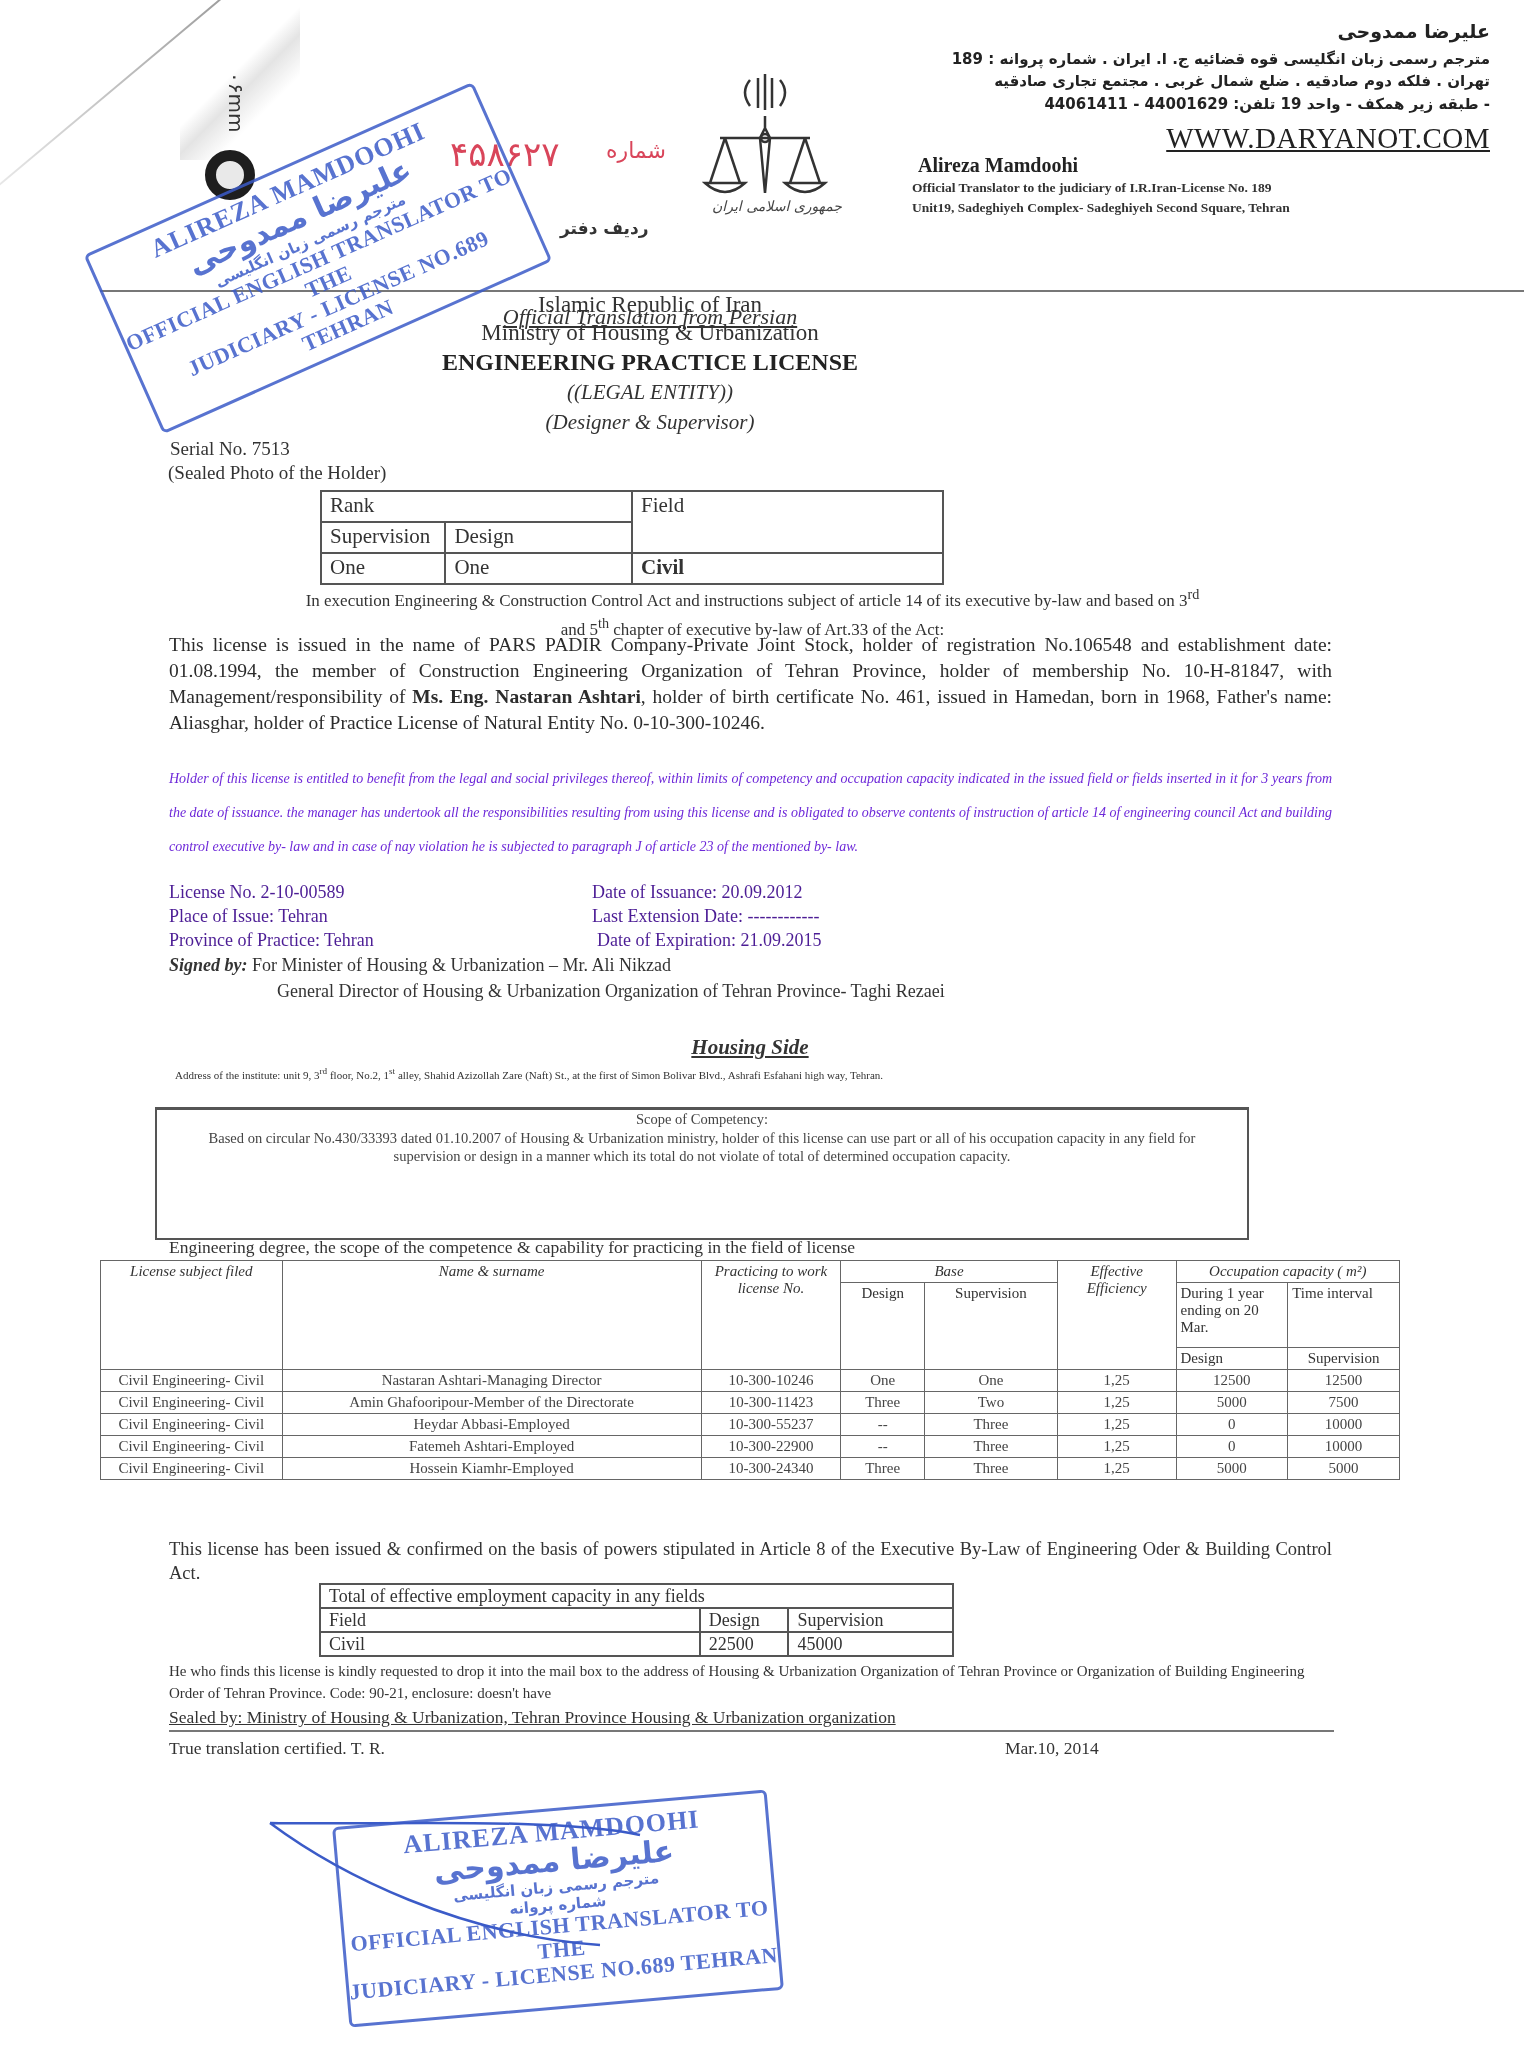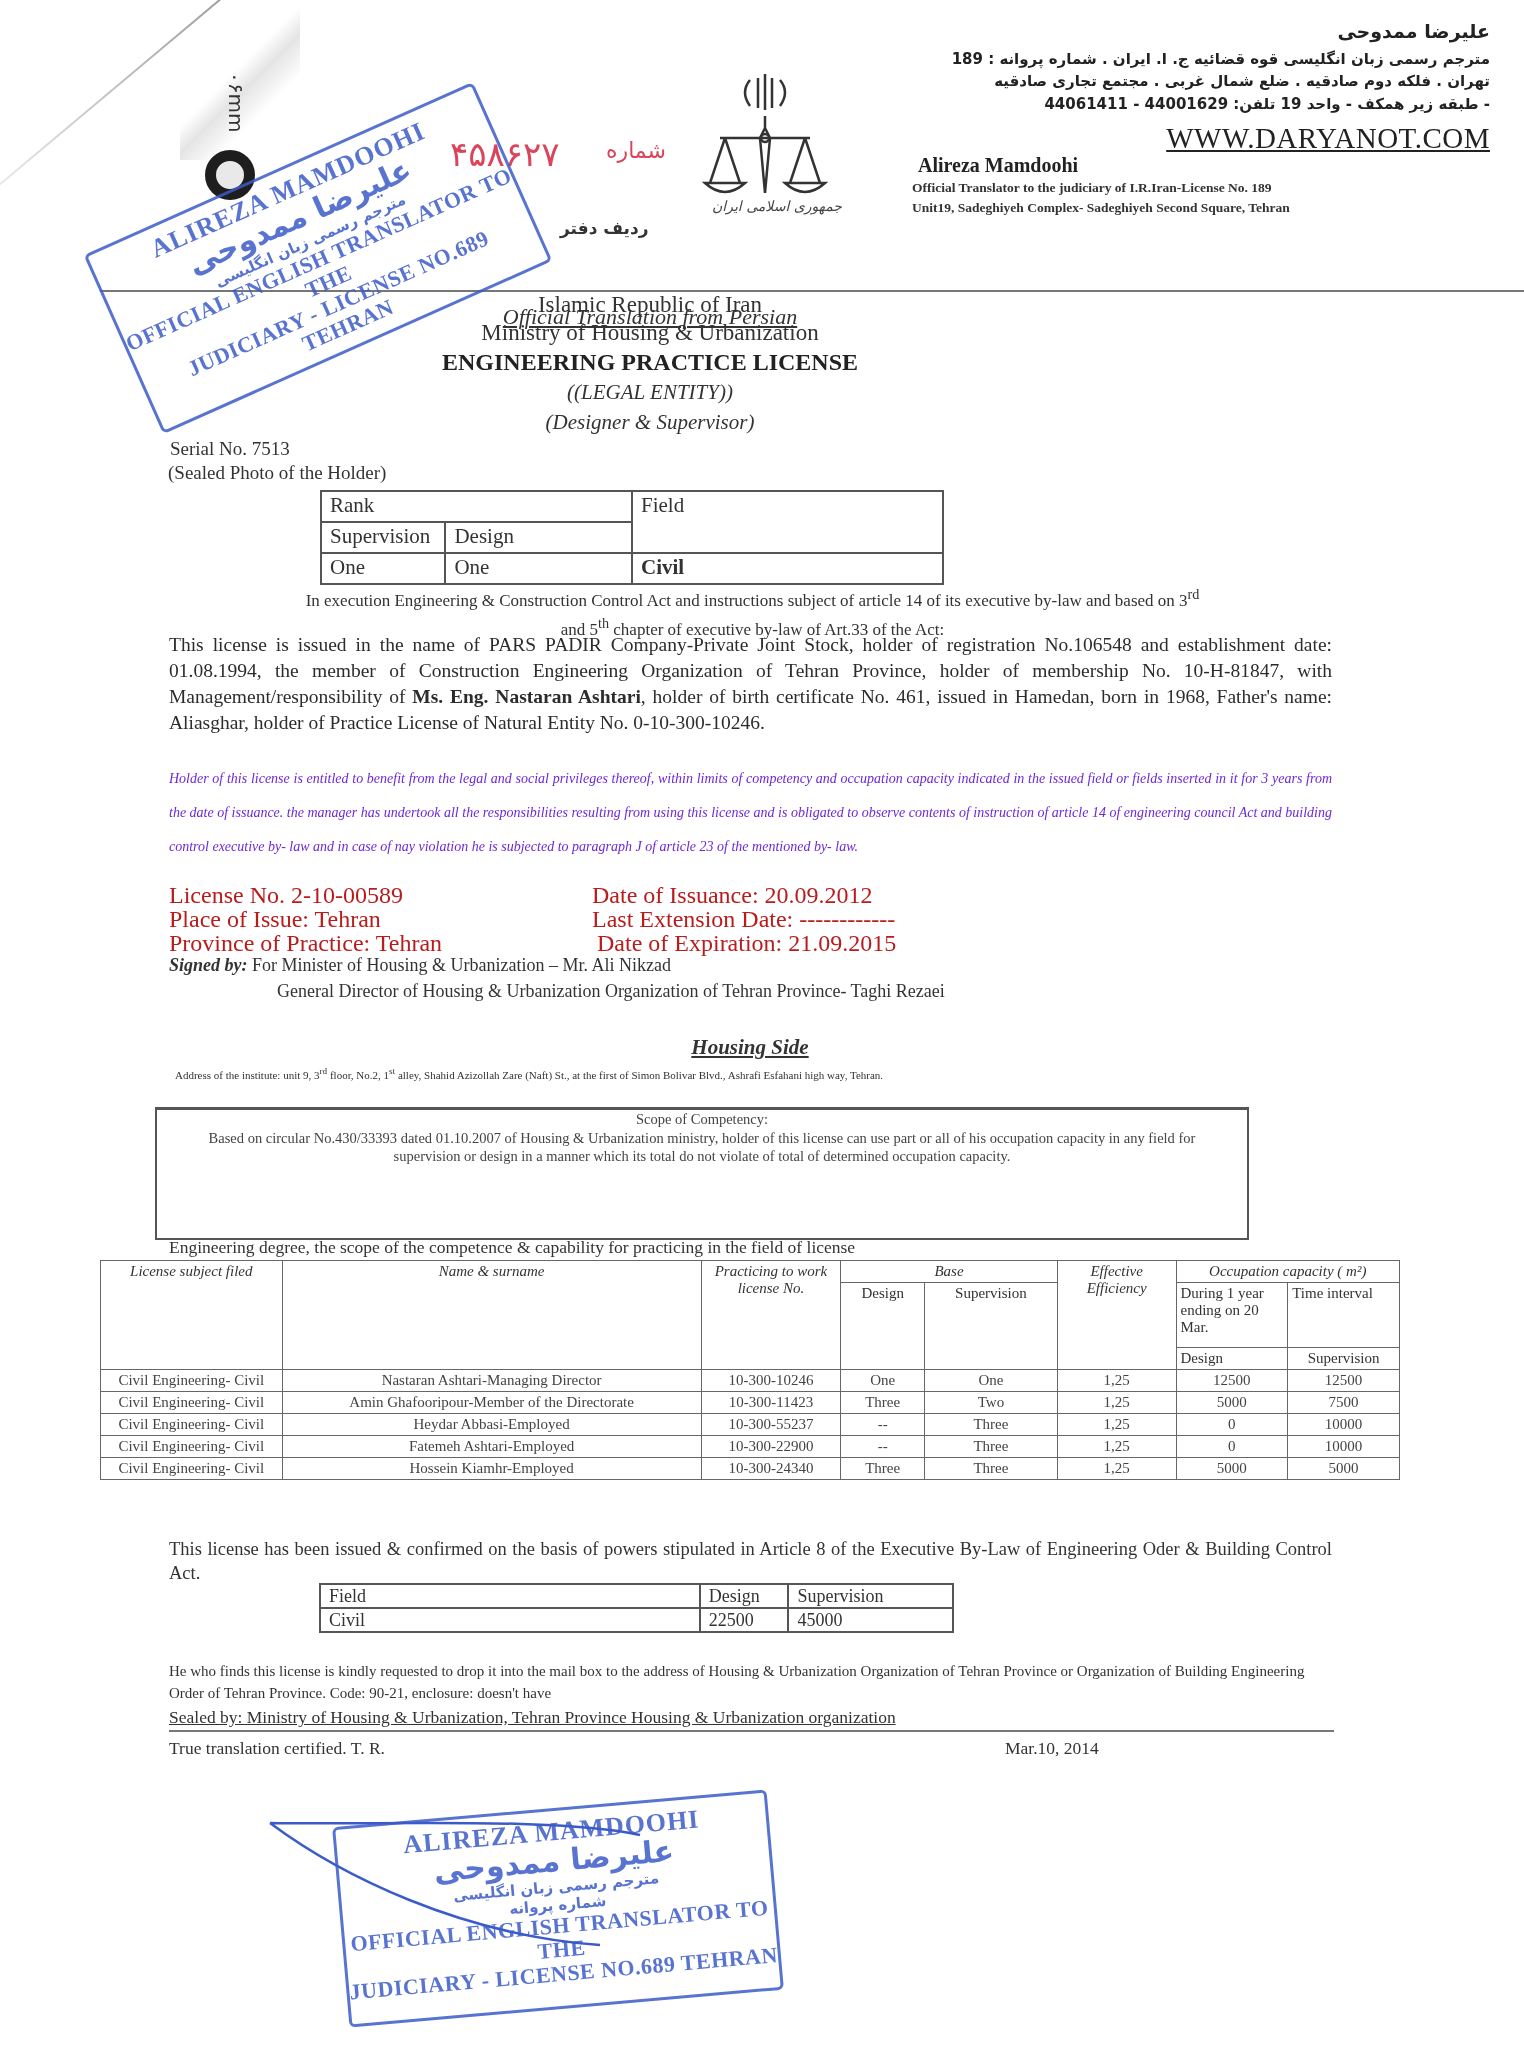--- a/index.html
+++ b/index.html
@@ -36,21 +36,21 @@
   table { border-collapse:collapse; }
   #rank-table { left:320px; top:490px; width:624px; font-size:21px; color:#333; }
   #rank-table td { border:2px solid #555; padding:1px 8px; height:27px; vertical-align:top; }
   .bold { font-weight:bold; }
   
   .intro { left:175px; width:1155px; text-align:center; font-size:17px; color:#333; line-height:22px; }
   #intro { top:583px; }
   .para { left:169px; width:1163px; font-size:19.5px; text-align:justify; line-height:26px; color:#2c2c2c; }
   #para1 { top:632px; }
   #para2 { top:762px; font-style:italic; font-size:14px; line-height:34px; color:#6d28d9; }
-  .kv { font-size:24px; color:#b91c1c; }
+  .kv { font-size:18px; color:#4c1d95; }
   #lic-no { left:169px; top:882px; } #doi { left:592px; top:882px; }
   #poi { left:169px; top:906px; } #led { left:592px; top:906px; }
   #pop { left:169px; top:930px; } #doe { left:597px; top:930px; }
   #signed { left:169px; top:955px; font-size:18px; color:#333; }
   #signed b { font-style:italic; }
   #signed2 { left:277px; top:981px; font-size:18px; color:#333; }
   
   #reverse-title { left:0; width:1500px; text-align:center; top:1035px; font-size:21px; font-weight:bold; font-style:italic; text-decoration:underline; color:#333; }
   #address { left:175px; top:1059px; width:1170px; font-size:11px; line-height:24px; color:#333; }
   #scope-box { left:155px; top:1107px; width:1090px; height:128px; border:2px solid #555; border-top-width:3px; font-size:14.5px; color:#444; text-align:center; line-height:18.5px; }
@@ -245,20 +245,23 @@
         <td>5000</td>
         <td>5000</td>
       </tr>
     </tbody>
 </table>
 
 <div class="abs" id="issued-para">This license has been issued &amp; confirmed on the basis of powers stipulated in Article 8 of the Executive By-Law of Engineering Oder &amp; Building Control Act.</div>
 
 <table class="abs" id="total-table">
   <tbody>
+      <tr>
+        <td colspan="3">Total of effective employment capacity in any fields</td>
+      </tr>
   <tr>
     <td style="width:60%">Field</td>
     <td style="width:14%">Design</td>
     <td>Supervision</td>
   </tr>
   <tr>
     <td>Civil</td>
     <td>22500</td>
     <td>45000</td>
   </tr>

